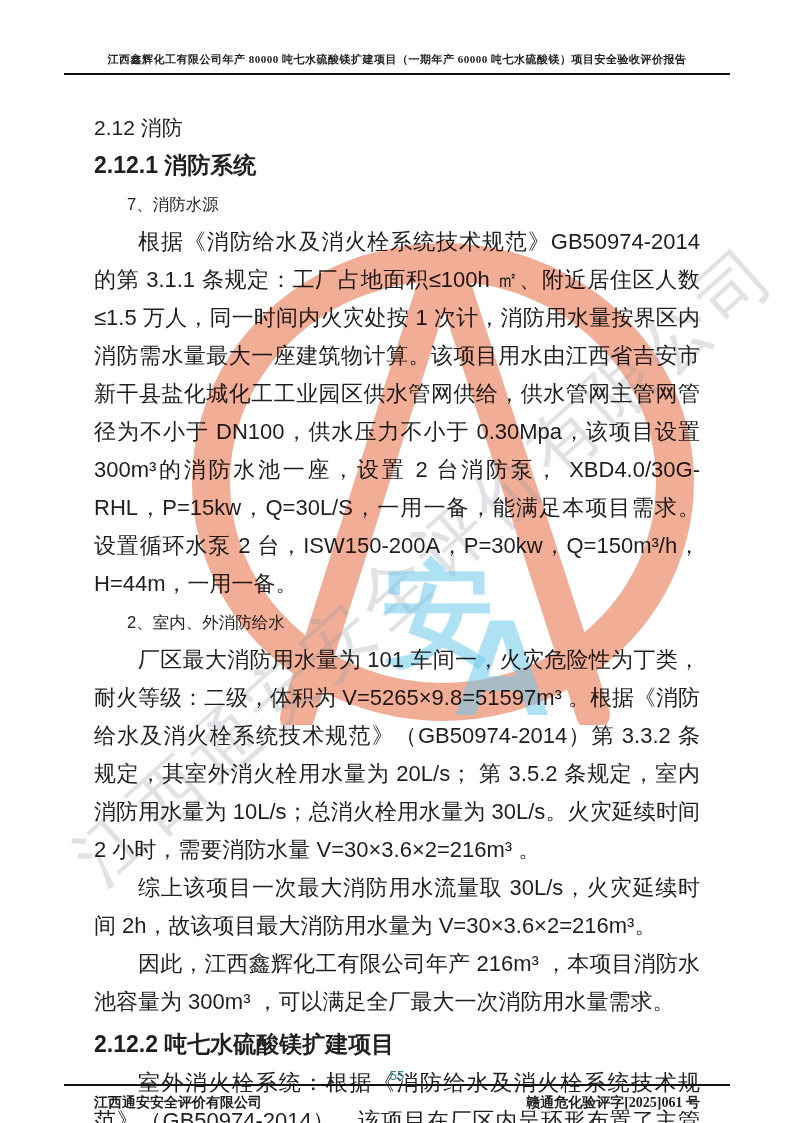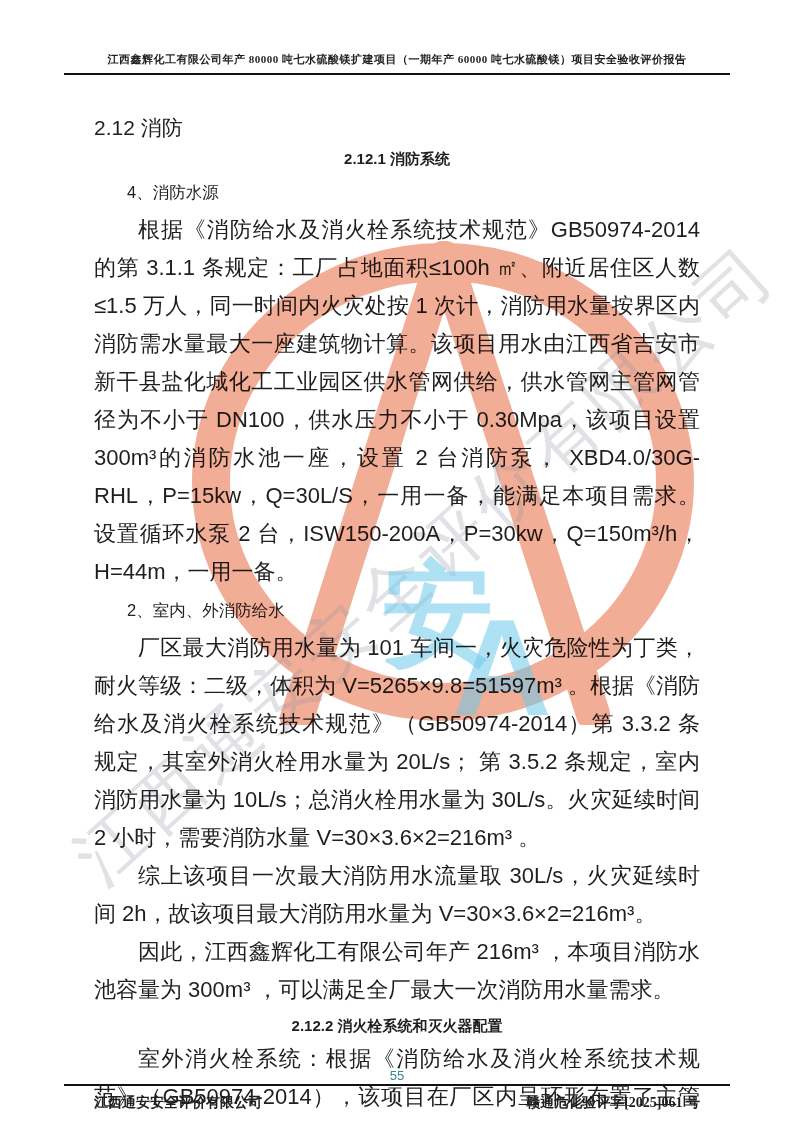--- a/index.html
+++ b/index.html
@@ -42,23 +42,22 @@
     position:absolute;top:92px;left:94px;width:606px;
     font-family:"Liberation Sans", sans-serif;
     z-index:1;
   }
   .h-l1{
     font-size:21px;font-weight:400;
     margin:22px 0 6px;
     font-family:"Liberation Sans", sans-serif;
   }
   .h-l2{
-    font-size:15px;font-weight:700;
+    font-size:23px;font-weight:700;
     margin:8px 0 4px;
-    text-align:center;
   }
   .sub{
     font-size:16.5px;line-height:38px;text-indent:2em;
   }
   .para{
     font-size:22px;line-height:38px;
     text-indent:2em;text-align:justify;
     text-justify:inter-ideograph;
   }
   
@@ -127,29 +126,29 @@
 
   <div class="main">
     <div class="h-l1">
       <span>2.12</span>
       <span>消防</span>
     </div>
     <div class="h-l2">
       <span>2.12.1</span>
       <span>消防系统</span>
     </div>
-    <div class="sub">4、消防水源</div>
+    <div class="sub">7、消防水源</div>
     <p class="para">根据《消防给水及消火栓系统技术规范》GB50974-2014 的第 3.1.1 条规定：工厂占地面积≤100h ㎡、附近居住区人数≤1.5 万人，同一时间内火灾处按 1 次计，消防用水量按界区内消防需水量最大一座建筑物计算。该项目用水由江西省吉安市新干县盐化城化工工业园区供水管网供给，供水管网主管网管径为不小于 DN100，供水压力不小于 0.30Mpa，该项目设置 300m³的消防水池一座，设置 2 台消防泵， XBD4.0/30G-RHL，P=15kw，Q=30L/S，一用一备，能满足本项目需求。设置循环水泵 2 台，ISW150-200A，P=30kw，Q=150m³/h，H=44m，一用一备。</p>
     <div class="sub">2、室内、外消防给水</div>
     <p class="para">厂区最大消防用水量为 101 车间一，火灾危险性为丁类，耐火等级：二级，体积为 V=5265×9.8=51597m³ 。根据《消防给水及消火栓系统技术规范》（GB50974-2014）第 3.3.2 条规定，其室外消火栓用水量为 20L/s； 第 3.5.2 条规定，室内消防用水量为 10L/s；总消火栓用水量为 30L/s。火灾延续时间 2 小时，需要消防水量 V=30×3.6×2=216m³ 。</p>
     <p class="para">综上该项目一次最大消防用水流量取 30L/s，火灾延续时间 2h，故该项目最大消防用水量为 V=30×3.6×2=216m³。</p>
     <p class="para">因此，江西鑫辉化工有限公司年产 216m³ ，本项目消防水池容量为 300m³ ，可以满足全厂最大一次消防用水量需求。</p>
     <div class="h-l2">
       <span>2.12.2</span>
-      <span>消火栓系统和灭火器配置</span>
+      <span>吨七水硫酸镁扩建项目</span>
     </div>
     <p class="para">室外消火栓系统：根据《消防给水及消火栓系统技术规范》（GB50974-2014），该项目在厂区内呈环形布置了主管管径为 DN100，支管管径为 DN65 的消防给水管道，沿道路埋地敷设。并按间距不大于 120m 设置了 SS100/65-1.6 室外地上消火栓，按间距不大于 27m 在相应建筑内设置消防</p>
   </div>
 
   <div class="wm-layer">
     <svg class="wm-logo" viewBox="0 0 515 485" fill="none">
       <ellipse cx="258" cy="242" rx="232" ry="220" stroke="currentColor" stroke-width="38"></ellipse>
       <path d="M258 18 L112 478" stroke="currentColor" stroke-width="34" stroke-linecap="round"></path>
       <path d="M260 18 L408 474" stroke="currentColor" stroke-width="34" stroke-linecap="round"></path>
     </svg>

